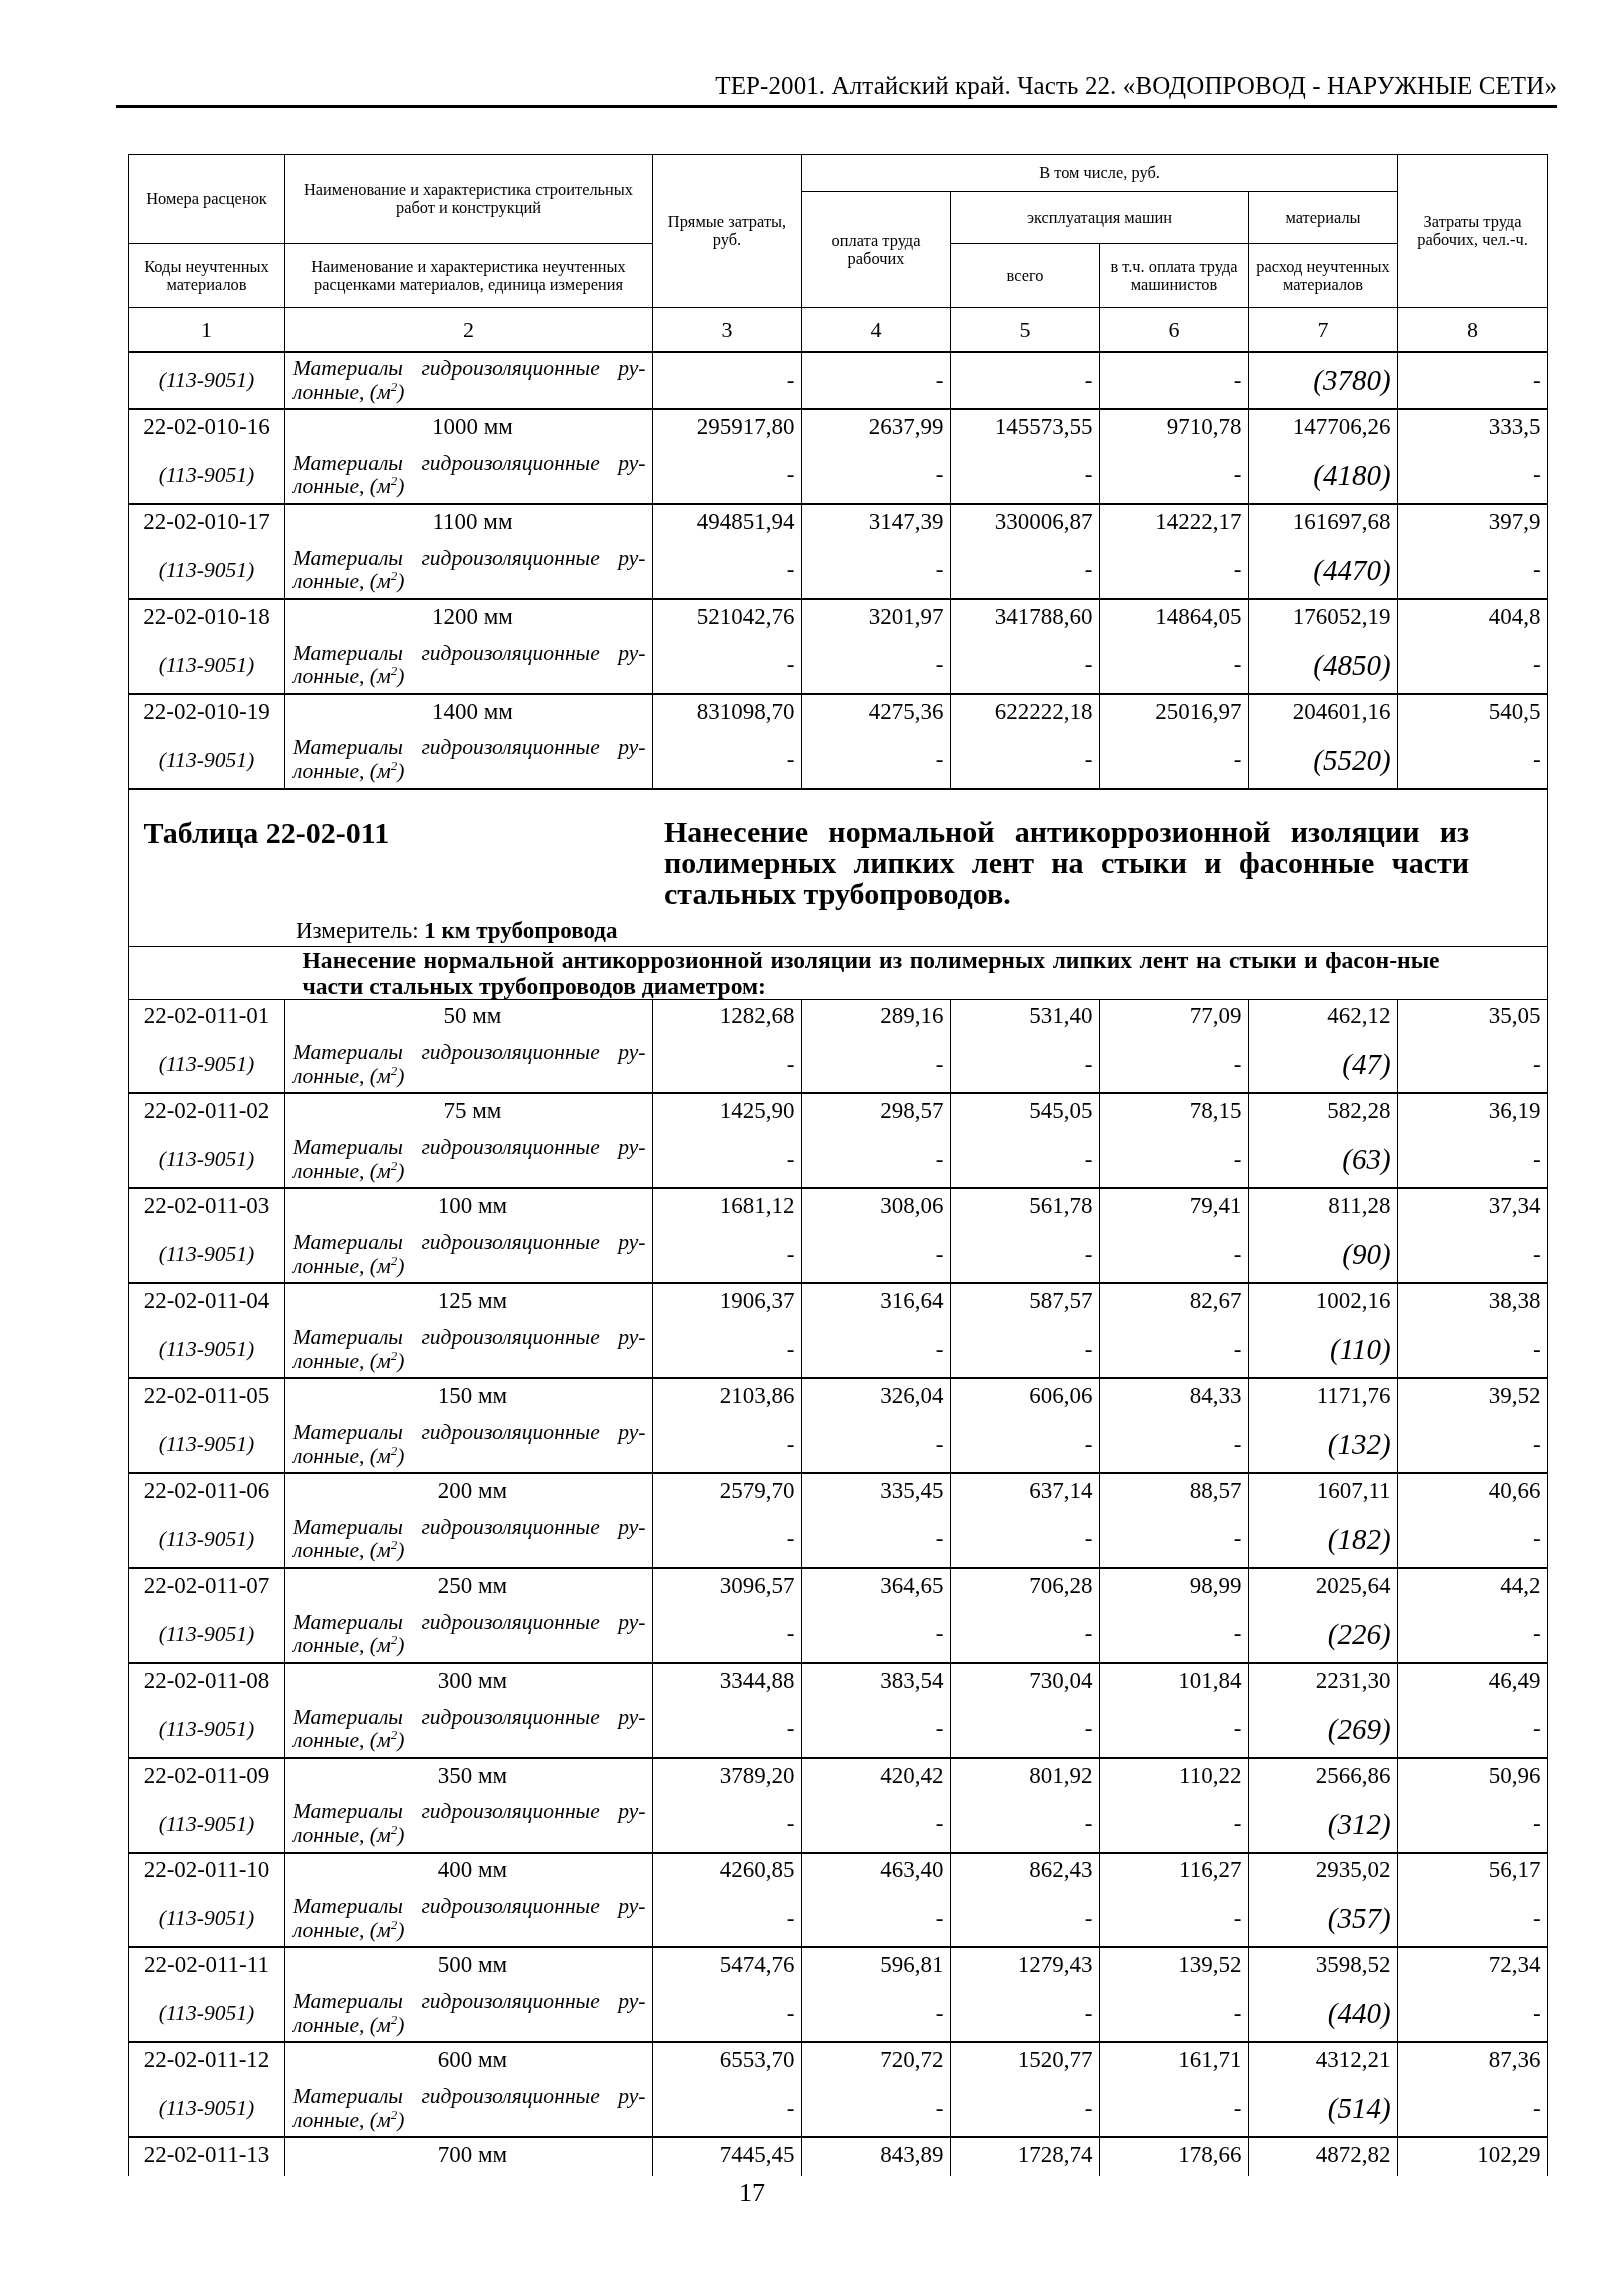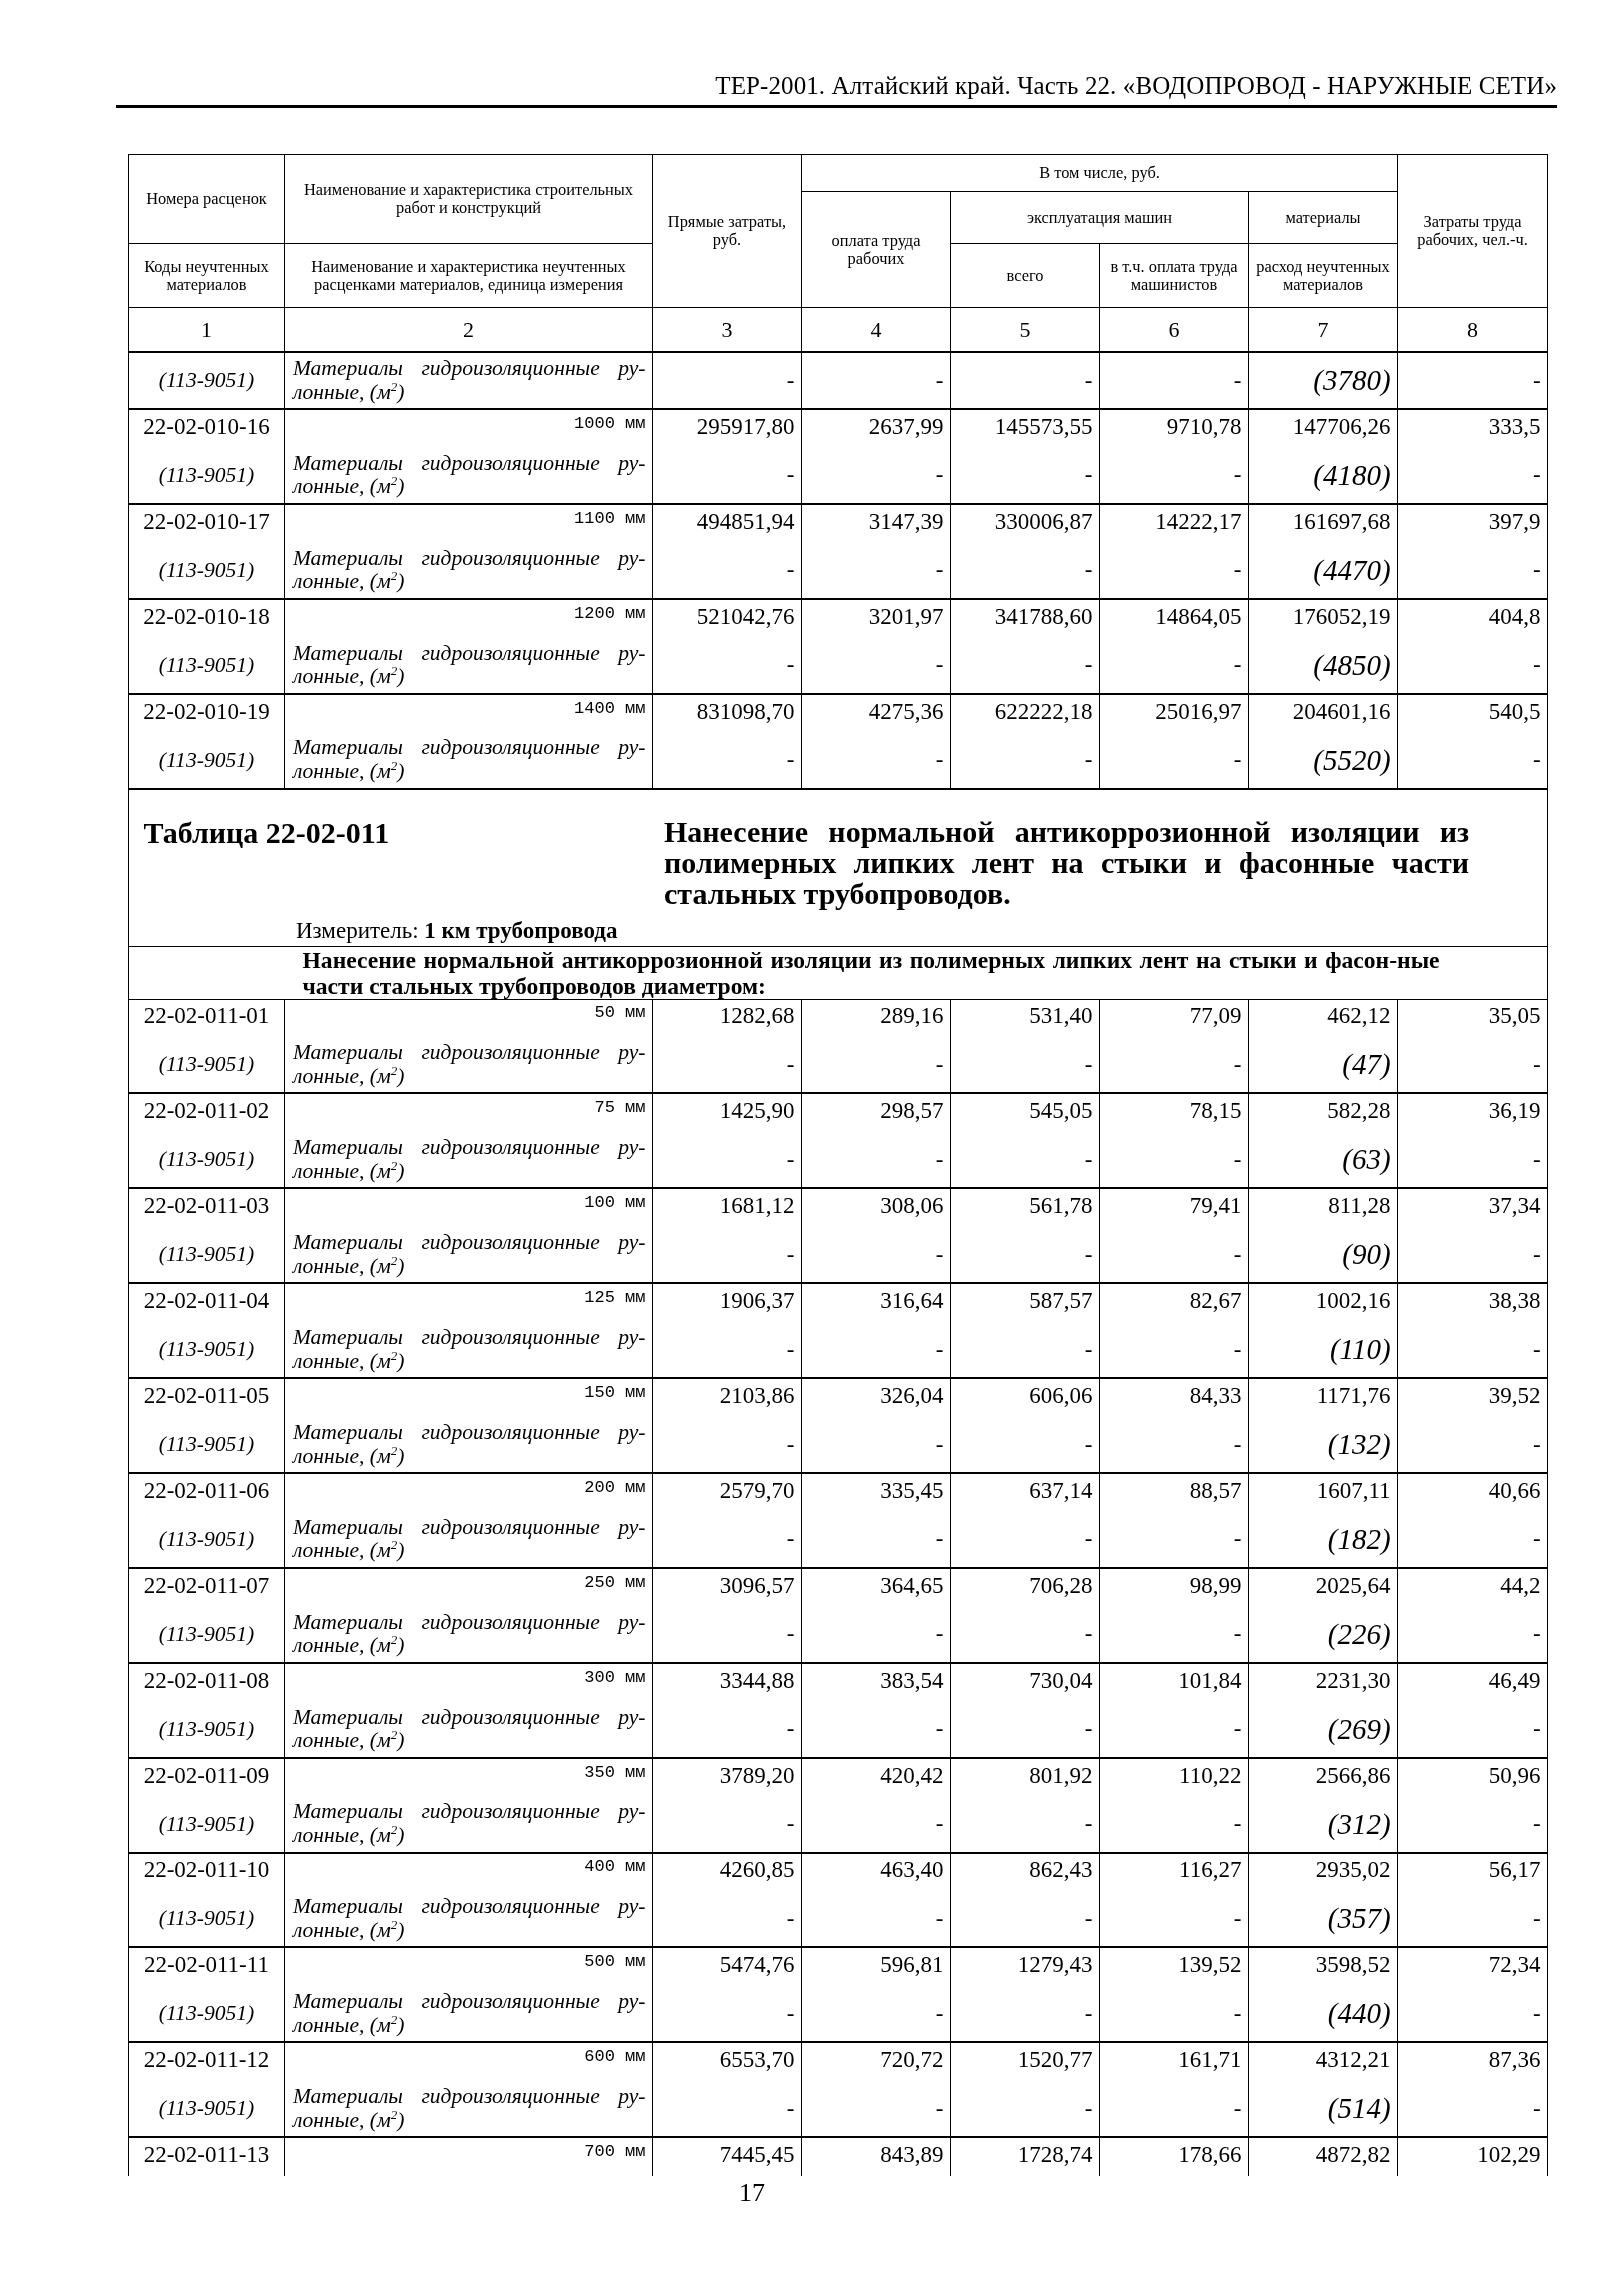--- a/index.html
+++ b/index.html
@@ -19,21 +19,21 @@
     border-collapse: collapse; table-layout: fixed;
   }
   table.rates td, table.rates th {
     border: 1.3px solid #000; padding: 0 6.5px; vertical-align: middle;
     font-weight: normal;
   }
   .hdr th { font-size: 16.4px; line-height: 17.7px; text-align: center; }
   .colnum td { font-size: 22px; text-align: center; height: 43px; border-bottom: 2.6px solid #000; }
   .num { text-align: right; font-size: 23px; }
   .code { font-size: 23px; text-align: center; white-space: nowrap; margin-top: 13px; }
-  .name { font-size: 17px; text-align: right; padding-left: 14.4px !important; font-family: Liberation Mono, monospace; }
+  .name { font-size: 23px; text-align: center; padding-left: 14.4px !important; }
   .mat-name { font-style: italic; font-size: 21.6px; line-height: 23.6px; text-align: justify; padding-left: 7.9px !important; }
   .mat-code { font-style: italic; font-size: 21.6px; text-align: center; }
   .mat-val { font-style: italic; font-size: 29px; text-align: right; }
   tr.rate-row td { border-bottom: none; vertical-align: top; padding-top: 3.9px; height: 34px; }
   tr.mat-row td { border-top: none; height: 55px; vertical-align: middle; }
   tr.group-end td { border-bottom: 2.6px solid #000; }
   .title-block td { border-top: 2.6px solid #000; border-bottom: 2.6px solid #000; padding: 0; height: 156px; position: relative; }
   .table-id { position: absolute; left: 14.4px; top: 26px; font-size: 30px; font-weight: bold; }
   .table-title { position: absolute; left: 535px; top: 26px; width: 805px; font-size: 30px; font-weight: bold; line-height: 31px; text-align: justify; }
   .measure { position: absolute; left: 167px; top: 128px; font-size: 23px; }

